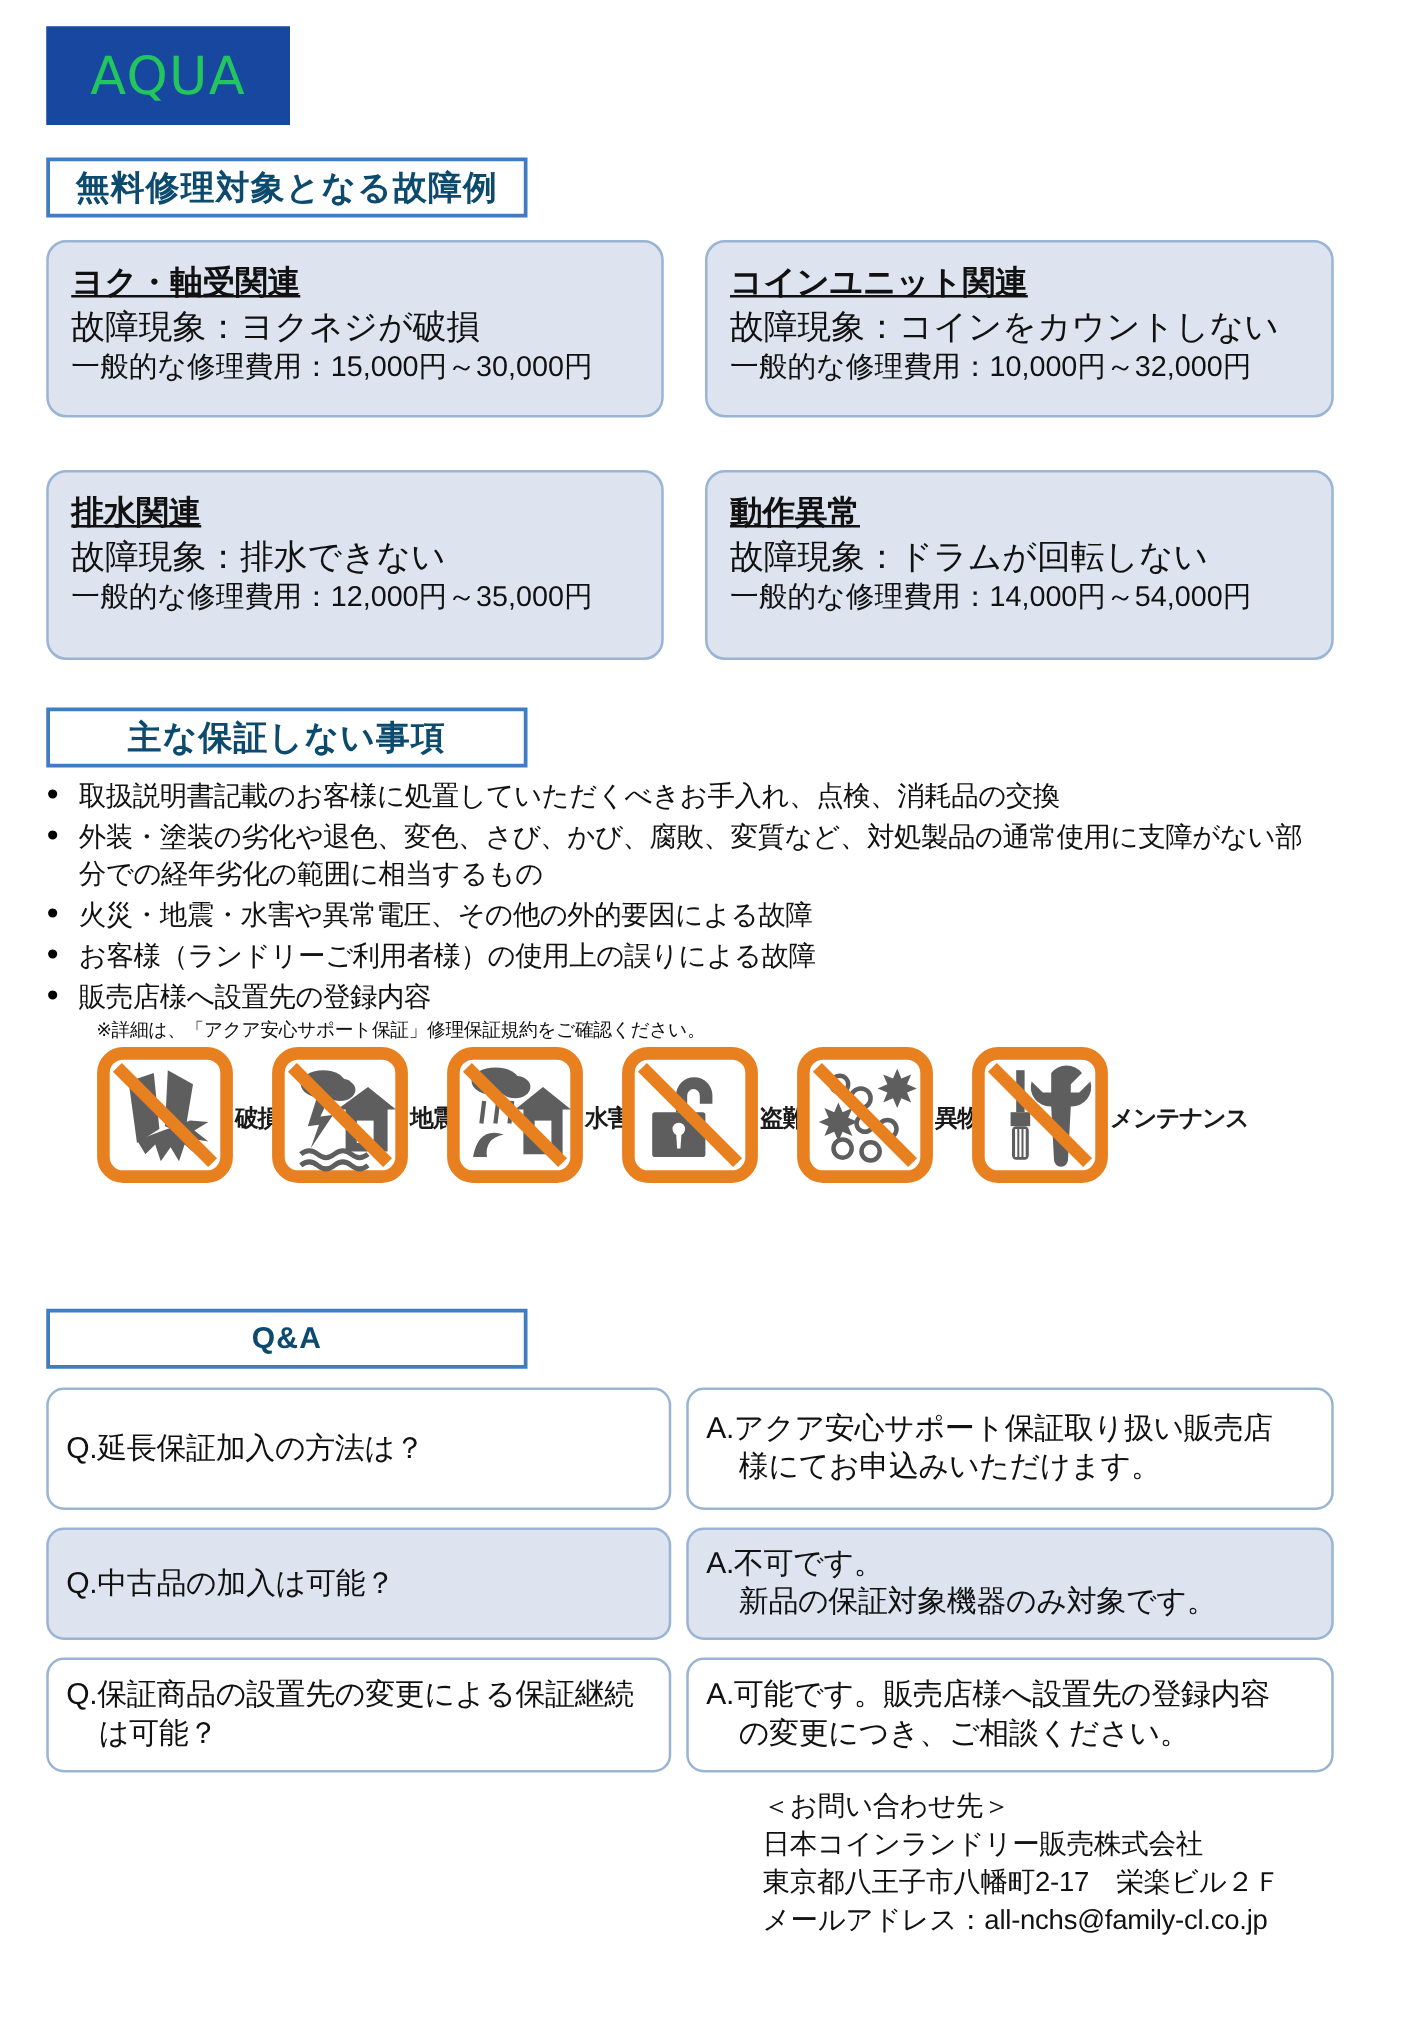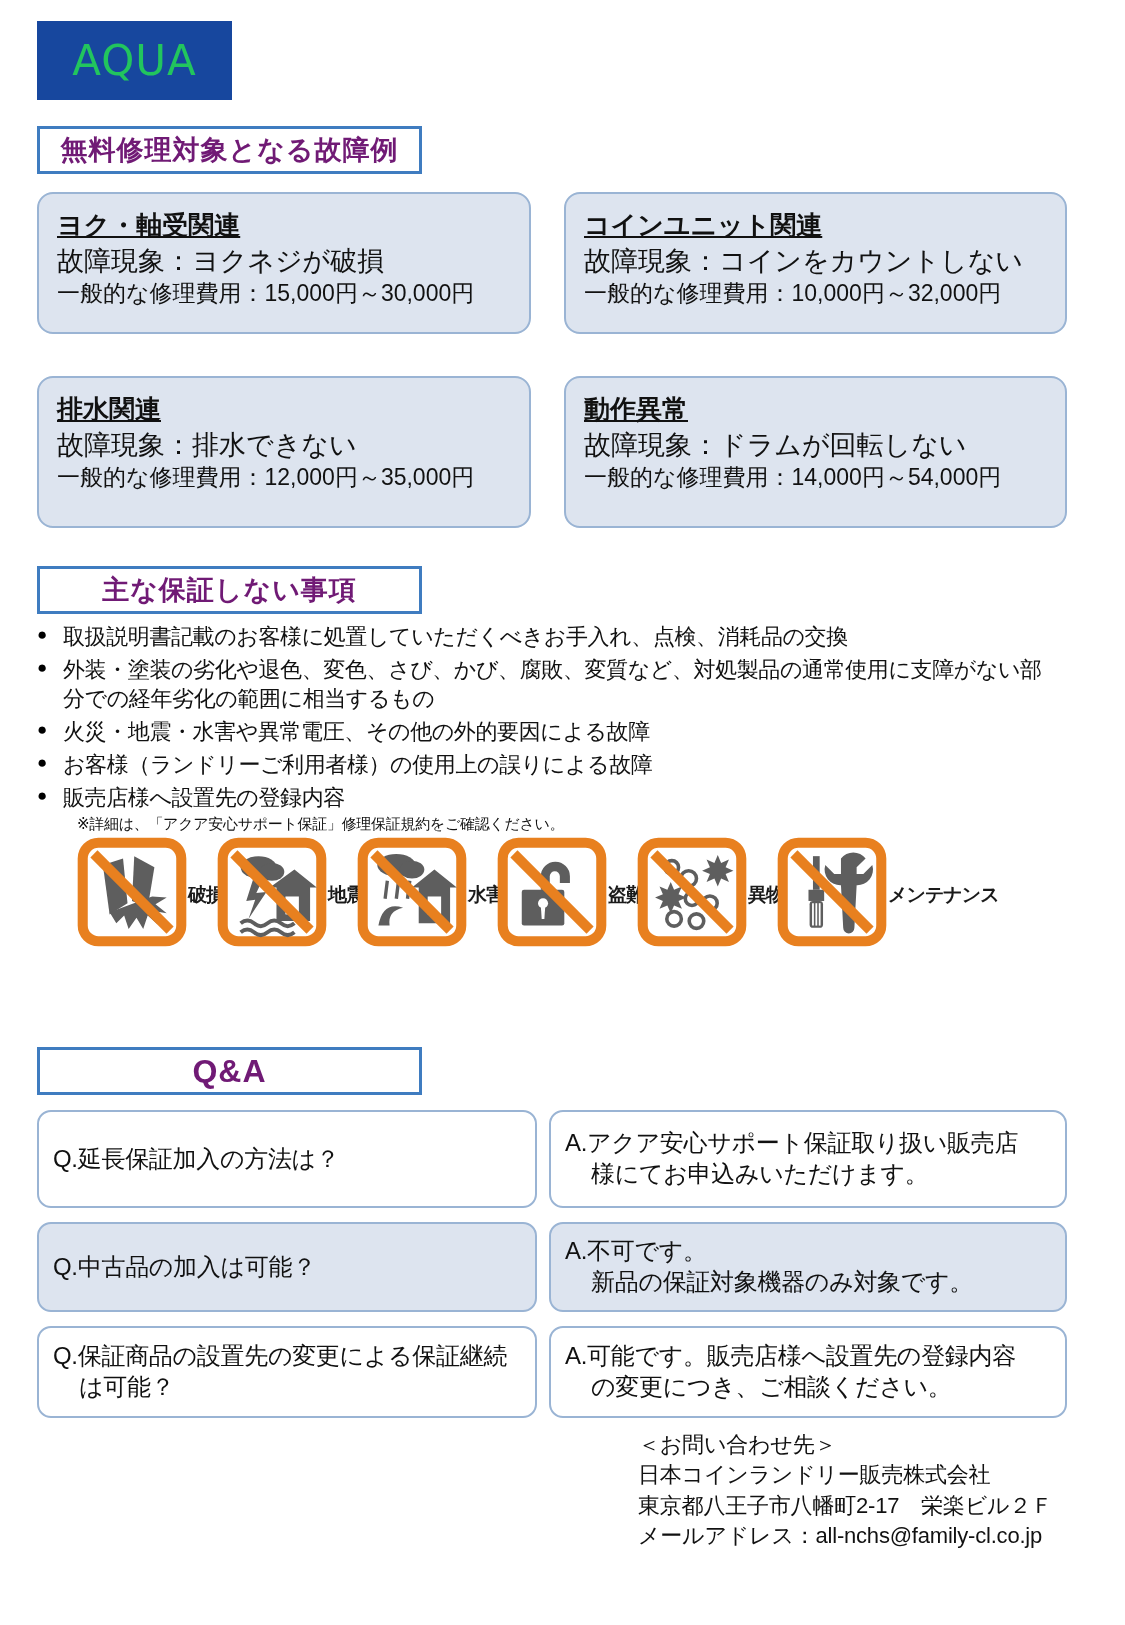--- a/index.html
+++ b/index.html
@@ -42,30 +42,30 @@
     position: absolute;
     border: 3px solid #3f7cc0;
     background: #ffffff;
     display: flex;
     align-items: center;
     justify-content: center;
     box-sizing: border-box;
   }
   .section-banner .banner-label {
     font-weight: bold;
-    color: #701a75;
+    color: #0c4a6e;
     font-size: 27px;
     letter-spacing: 1px;
     white-space: nowrap;
   }
 
   #banner-free-repair { left: 37px; top: 126px; width: 385px; height: 48px; }
   #banner-not-covered { left: 37px; top: 566px; width: 385px; height: 48px; }
   #banner-qa          { left: 37px; top: 1047px; width: 385px; height: 48px; }
-  #banner-qa .banner-label { font-size: 32px; font-weight: bold; }
+  #banner-qa .banner-label { font-size: 24px; font-weight: bold; }
 
   
   .fail-card {
     position: absolute;
     box-sizing: border-box;
     background: #dde4ef;
     border: 2px solid #9ab4d4;
     border-radius: 16px;
     padding: 16px 0 0 18px;
   }
@@ -176,21 +176,21 @@
     font-size: 24px;
     line-height: 1.28;
     letter-spacing: -0.3px;
   }
   .qa-text .hang { display: block; }
   .qa-text .hang.indent { padding-left: 26px; }
 
   
   .contact-block {
     position: absolute;
-    left: 638px;
+    left: 610px;
     top: 1430px;
     width: 470px;
     font-size: 22px;
     line-height: 1.38;
     letter-spacing: -0.2px;
   }
   .contact-line { white-space: nowrap; }
 </style>
 </head>
 <body>

